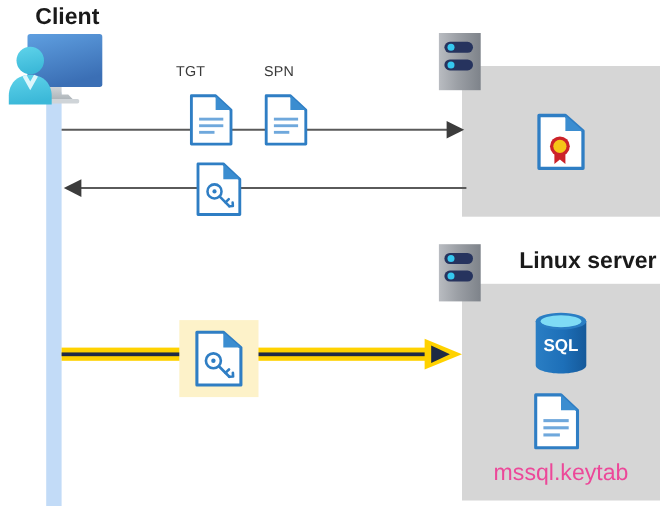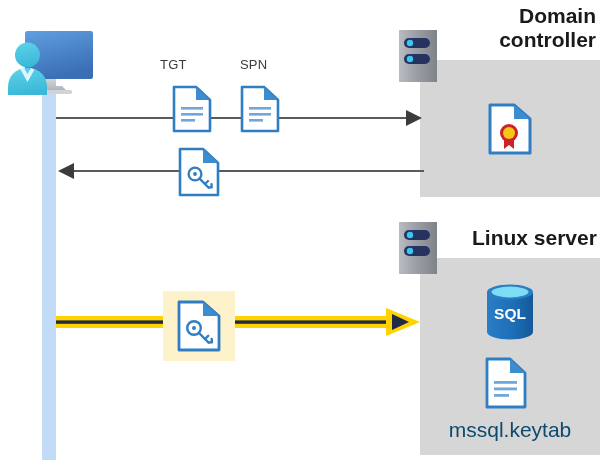--- a/index.html
+++ b/index.html
@@ -29,21 +29,21 @@
     font-weight: bold;
     color: #1a1a1a;
     line-height: 1.12;
   }
   .title-client  { font-size: 21px; }
   .title-dc      { font-size: 21px; text-align: right; }
   .title-linux   { font-size: 21px; margin-left: 24px; }
 
   .filelabel {
     font-size: 21px;
-    color: #0c4a6e;
+    color: #ec4899;
     text-align: center;
   }
 
   .msglabel {
     font-size: 13px;
     color: #3b3b3b;
     text-align: left;
     letter-spacing: .2px;
   }
 
@@ -62,20 +62,21 @@
 </head>
 <body>
 
 <div id="canvas">
 
   <div class="abs panel" style="left:420px; top:60px; width:180px; height:137px;"></div>
   <div class="abs panel" style="left:420px; top:258px; width:180px; height:197px;"></div>
 
   <div class="abs lifeline" style="left:42px; top:84px; width:14px; height:376px;"></div>
 
+  <div class="abs title title-client" style="left:32px; top:4px; width:140px;">Client</div>
 
   <div class="abs" style="left:4px; top:28px; width:92px; height:72px;">
     <svg width="92" height="72" viewBox="0 0 92 72">
       <defs>
         <linearGradient id="screenGrad" x1="0" y1="0" x2="0.35" y2="1">
           <stop offset="0%" stop-color="#5f9fe0"></stop>
           <stop offset="100%" stop-color="#3b6fb5"></stop>
         </linearGradient>
         <linearGradient id="standGrad" x1="0" y1="0" x2="0" y2="1">
           <stop offset="0%" stop-color="#d9dde0"></stop>
@@ -93,24 +94,20 @@
       <rect x="21" y="3" width="68" height="48" rx="2.5" fill="url(#screenGrad)"></rect>
 
       <circle cx="23.5" cy="27" r="12.5" fill="url(#personGrad)"></circle>
 
       <path d="M23.5 40 c-12 0 -19.5 8.5 -19.5 19 v8 h39 v-8 c0 -10.5 -7.5 -19 -19.5 -19 z" fill="url(#personGrad)"></path>
 
       <path d="M16.5 41.5 L23.5 54 L30.5 41.5 L27 40 L23.5 46 L20 40 z" fill="#ddf6fc"></path>
     </svg>
   </div>
 
-  <div class="abs title title-dc" style="left:400px; top:4px; width:196px;">
-    <div>Domain</div>
-    <div>controller</div>
-  </div>
 
   <div class="abs" style="left:399px; top:30px; width:38px; height:52px;">
     <svg width="38" height="52" viewBox="0 0 38 52">
       <defs>
         <linearGradient id="srvGrad1" x1="0" y1="0" x2="1" y2="0">
           <stop offset="0%" stop-color="#b9bcc1"></stop>
           <stop offset="45%" stop-color="#9b9fa5"></stop>
           <stop offset="100%" stop-color="#7e838a"></stop>
         </linearGradient>
       </defs>

